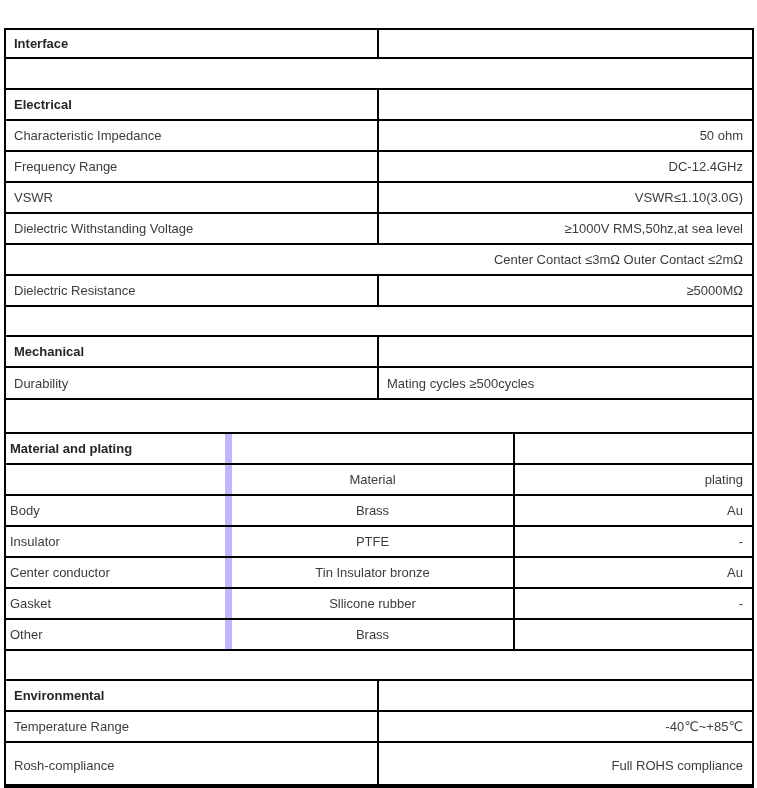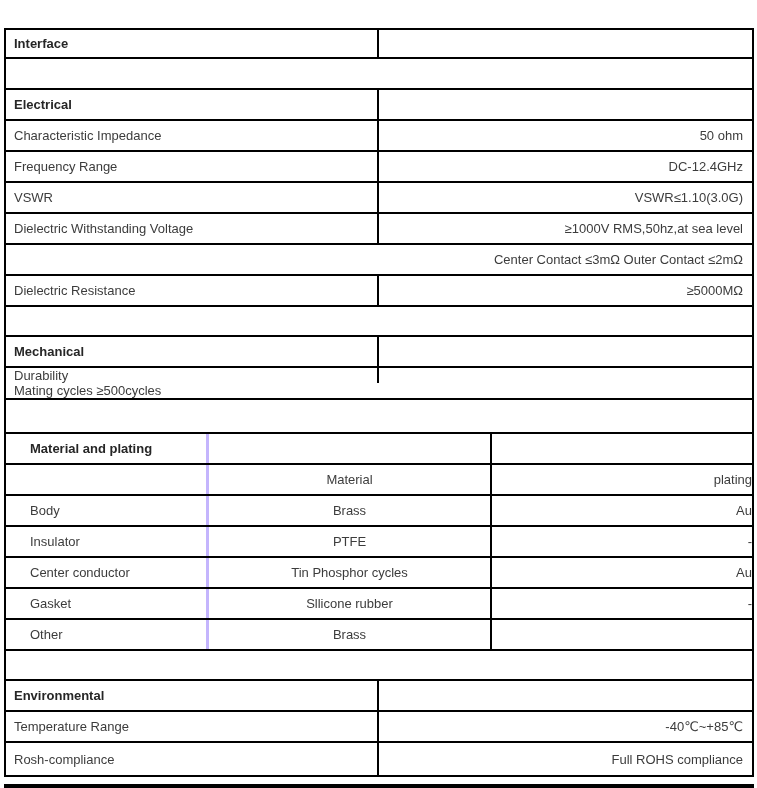--- a/index.html
+++ b/index.html
@@ -26,39 +26,39 @@
   .row {
     display: flex;
     box-sizing: border-box;
     border-bottom: 2px solid #000;
     align-items: stretch;
     height: 31px;
     background: #ffffff;
   }
   .row.h29 { height: 29px; }
   .row.h30 { height: 30px; }
-  .row.h32 { height: 32px; flex-direction: column; }
+  .row.h32 { height: 32px; }
   .row.h34 { height: 34px; }
-  .row.last { border-bottom: none; height: 32px; border-radius: 12px; }
+  .row.last { border-bottom: none; height: 45px; border-radius: 12px; }
   .spacer { border-bottom: 2px solid #000; }
   .cell {
     display: flex;
     align-items: center;
     box-sizing: border-box;
     overflow: hidden;
     white-space: nowrap;
   }
   
   .c1 { width: 373px; border-right: 2px solid #000; padding-left: 8px; }
   .c2 { flex: 1; justify-content: flex-end; padding-right: 9px; padding-left: 8px; }
   .c2.left { justify-content: flex-start; padding-left: 8px; }
   
-  .m1 { width: 203px; border-right: 3px solid #c4b5fd; padding-left: 24px; }
+  .m1 { width: 226px; border-right: 7px solid #c4b5fd; padding-left: 4px; }
   .m2 { width: 283px; border-right: 2px solid #000; justify-content: center; padding: 0 13px; }
-  .m3 { flex: 1; justify-content: flex-end; padding-left: 6px; }
+  .m3 { flex: 1; justify-content: flex-end; padding-right: 9px; padding-left: 6px; }
   .section-title { font-weight: bold; color: #262626; }
   .bottom-bar {
     position: absolute;
     left: 4px;
     top: 784px;
     width: 750px;
     height: 4px;
     background: #000;
   }
 </style>
@@ -128,21 +128,21 @@
       <div class="cell m2">Brass</div>
       <div class="cell m3">Au</div>
     </div>
     <div class="row">
       <div class="cell m1">Insulator</div>
       <div class="cell m2">PTFE</div>
       <div class="cell m3">-</div>
     </div>
     <div class="row">
       <div class="cell m1">Center conductor</div>
-      <div class="cell m2">Tin Phosphor cycles</div>
+      <div class="cell m2">Tin Insulator bronze</div>
       <div class="cell m3">Au</div>
     </div>
     <div class="row">
       <div class="cell m1">Gasket</div>
       <div class="cell m2">Sllicone rubber</div>
       <div class="cell m3">-</div>
     </div>
     <div class="row">
       <div class="cell m1">Other</div>
       <div class="cell m2">Brass</div>

